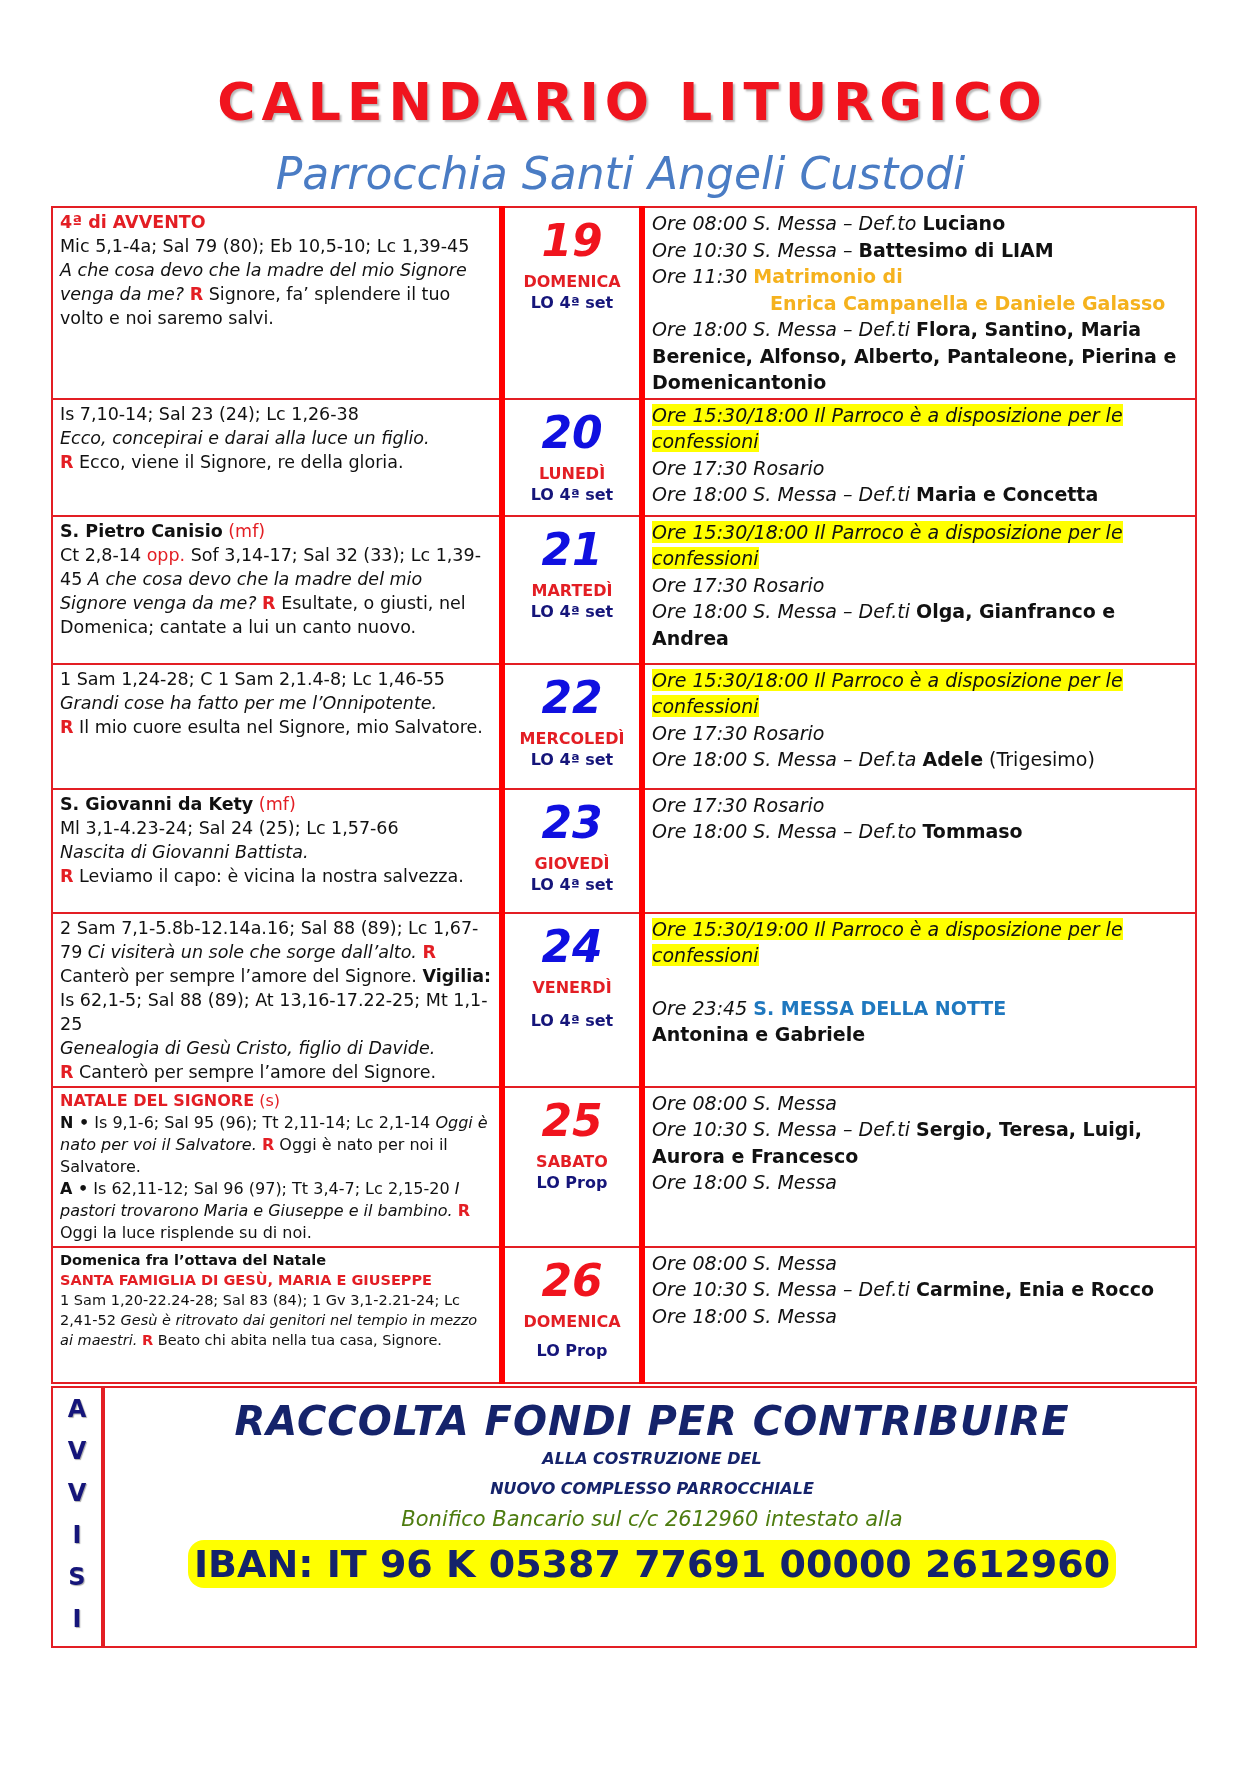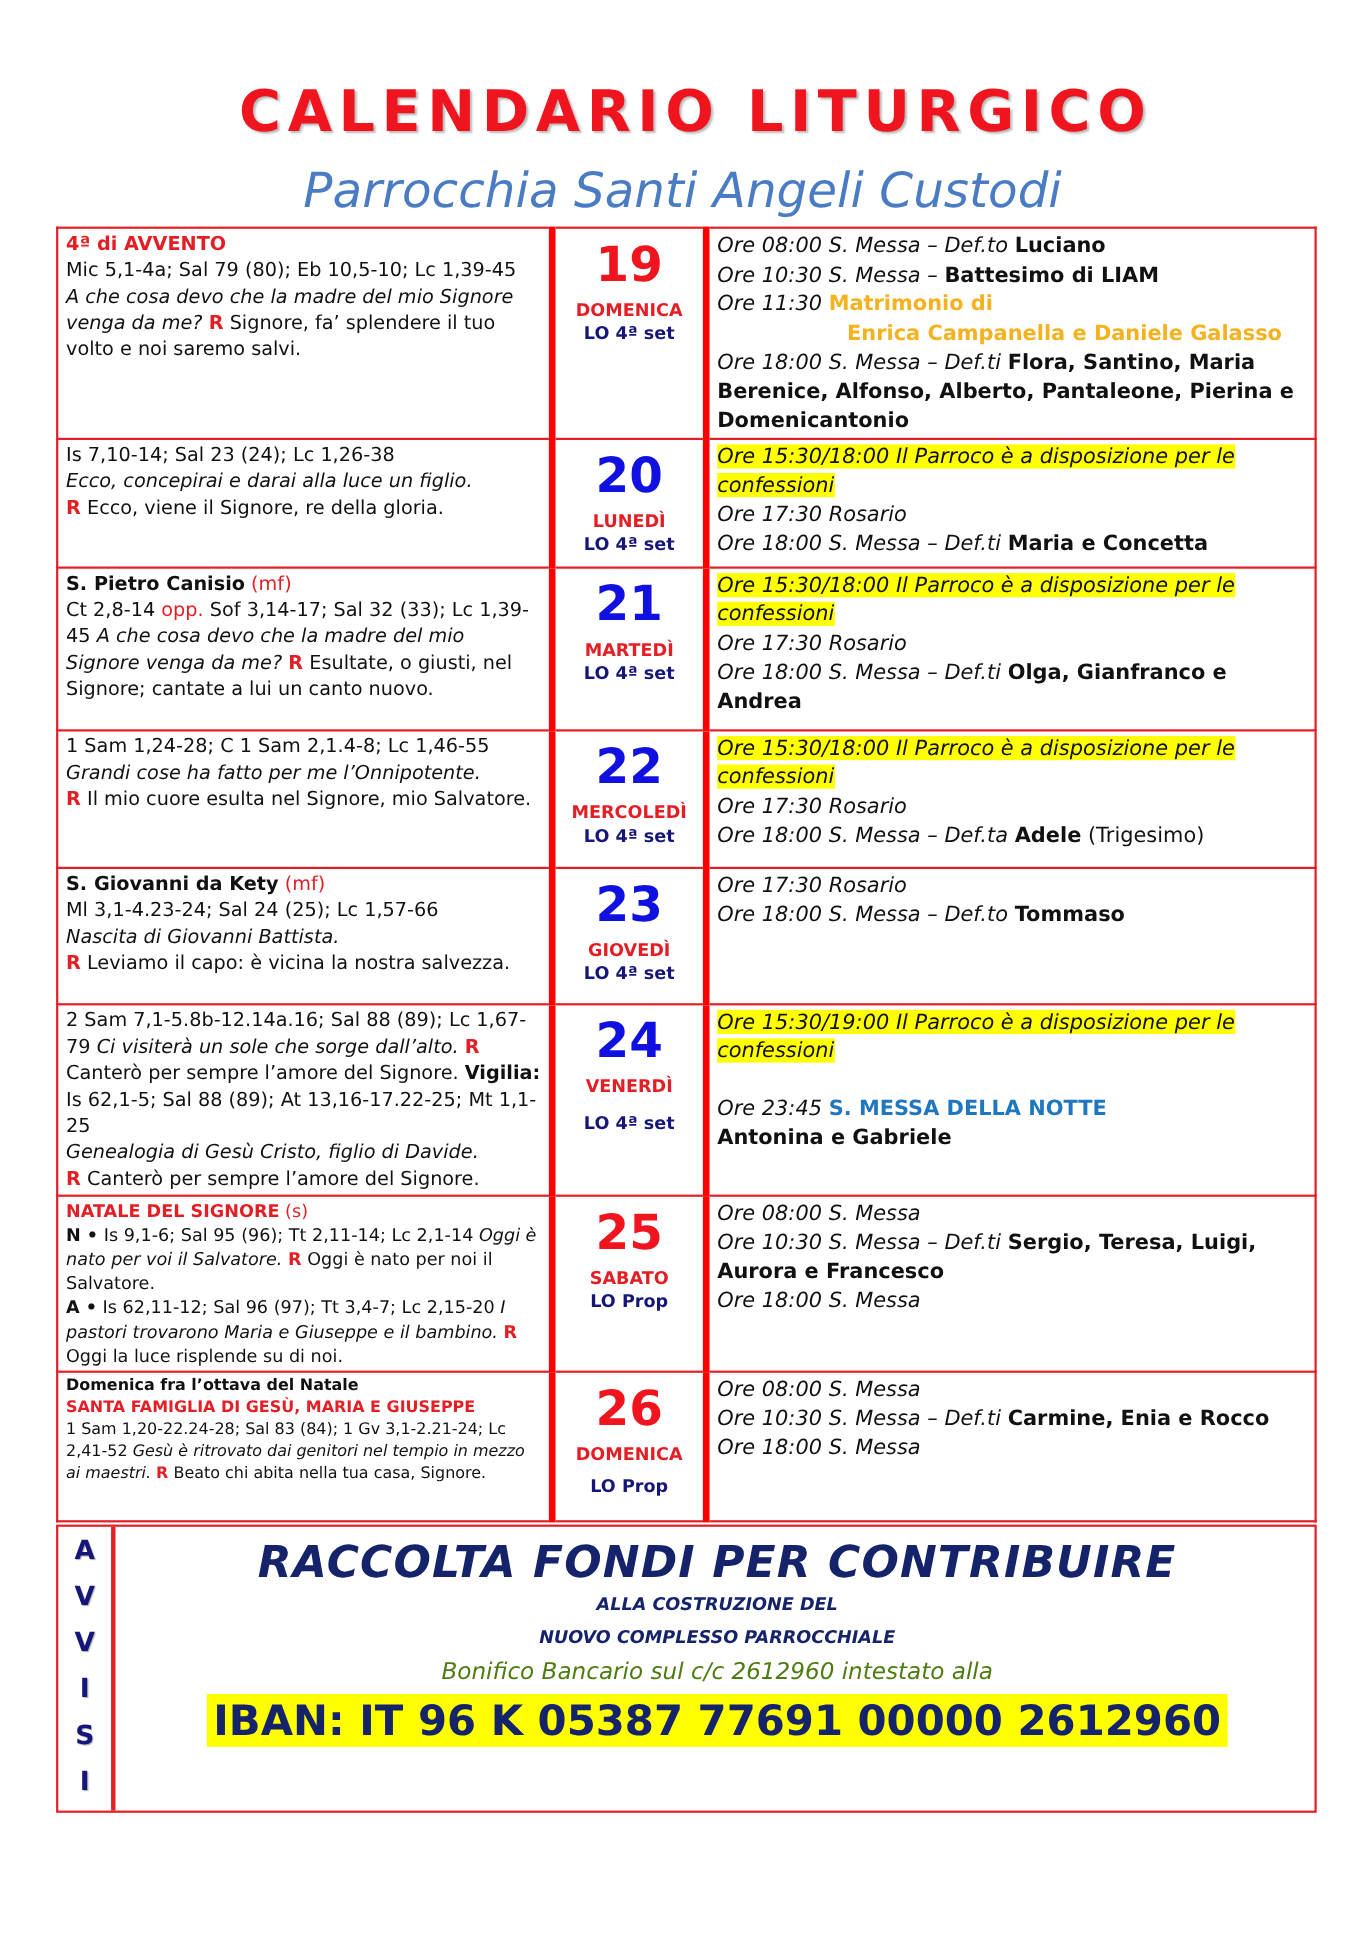--- a/index.html
+++ b/index.html
@@ -15,41 +15,41 @@
               table-layout:fixed; }
   table.cal td { border:2px solid #e31e24; vertical-align:top; padding:2px 7px 2px 7px; }
   td.read { width:432px; font-size:17.5px; line-height:24px; }
   td.date { width:130px; text-align:center; border-left:6px solid #ff0000 !important;
             border-right:6px solid #ff0000 !important; padding:4px 2px !important; }
   td.events { font-size:19px; line-height:26.5px; }
   .it { font-style:italic; }
   .red { color:#e31e24; }
   .b { font-weight:bold; }
   .feast { color:#e31e24; font-weight:bold; }
-  .daynum { font-size:44px; font-weight:bold; line-height:50px; margin-top:4px; }
+  .daynum { font-size:44px; font-weight:bold; line-height:50px; margin-top:4px;font-style:italic; }
   .daynum.blue { color:#1010e0; }
   .daynum.red { color:#f0141e; }
   .dayname { color:#e31e24; font-weight:bold; font-size:16px; margin-top:6px; }
   .lo { color:#15157a; font-weight:bold; font-size:16px; margin-top:2px; }
   .hl { background:#ffff00; }
   .orange { color:#f5b21e; font-weight:bold; }
   .tealblue { color:#1f78bf; font-weight:bold; }
   .avvisi { position:absolute; top:1386px; left:51px; width:1146px; height:262px;
             border:2px solid #e31e24; box-sizing:border-box; }
   .avvisi-side { position:absolute; top:0; left:0; width:52px; height:100%;
                  border-right:4px solid #e31e24; box-sizing:border-box; text-align:center; }
   .avvisi-side span { display:block; color:#15157a; font-weight:bold; font-size:24px;
                       line-height:42px; text-shadow:1px 1px 1px #aaa; }
   .avvisi-main { position:absolute; top:0; left:56px; right:0; height:100%; text-align:center; }
   .ann-title { margin-top:10px; font-size:40px; font-style:italic; font-weight:bold;
                color:#15236b; letter-spacing:1px; }
   .ann-sub { font-size:16px; font-style:italic; font-weight:bold; color:#15236b; line-height:30px; }
   .ann-bank { font-size:21px; font-style:italic; color:#4d7c0f; line-height:30px; }
   .iban { display:inline-block; margin-top:6px; background:#ffff00; padding:2px 6px;
-          font-size:38px; font-weight:bold; color:#15236b; }
+          font-size:38px; font-weight:bold; color:#15236b;border-radius:16px; }
 </style>
 </head>
 <body>
 
 <div class="title">CALENDARIO LITURGICO</div>
 <div class="subtitle">Parrocchia Santi Angeli Custodi</div>
 
 <table class="cal">
 
   <tbody>
@@ -92,21 +92,21 @@
       <div><span class="it">Ore 18:00</span> <span class="it">S. Messa – Def.ti</span> <span class="b">Maria e Concetta</span></div>
     </td>
   </tr>
 
   <tr style="height:148px">
     <td class="read">
       <div><span class="b">S. Pietro Canisio</span> <span class="red">(mf)</span></div>
       <div><span>Ct 2,8-14</span> <span class="red">opp.</span> <span>Sof 3,14-17; Sal 32 (33); Lc 1,39-45</span>
         <span class="it">A che cosa devo che la madre del mio Signore venga da me?</span>
         <span class="red b">R</span>
-        <span>Esultate, o giusti, nel Signore; cantate a lui un canto nuovo.</span></div>
+        <span>Esultate, o giusti, nel Domenica; cantate a lui un canto nuovo.</span></div>
     </td>
     <td class="date">
       <div class="daynum blue">21</div>
       <div class="dayname">MARTEDÌ</div>
       <div class="lo">LO 4ª set</div>
     </td>
     <td class="events">
       <div><span class="hl it"><span>Ore 15:30/18:00</span> <span>Il Parroco è a disposizione per le confessioni</span></span></div>
       <div><span class="it">Ore 17:30</span> <span class="it">Rosario</span></div>
       <div><span class="it">Ore 18:00</span> <span class="it">S. Messa – Def.ti</span> <span class="b">Olga, Gianfranco e Andrea</span></div>

